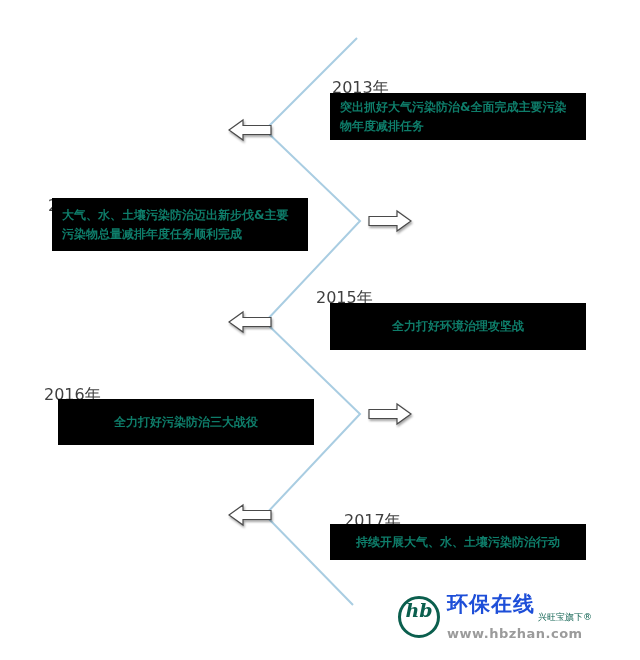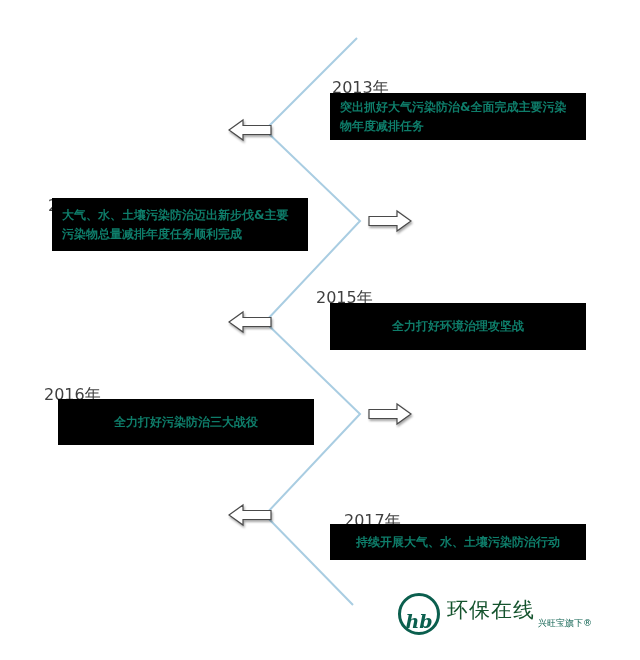--- a/index.html
+++ b/index.html
@@ -57,35 +57,35 @@
     display: flex;
     align-items: center;
     gap: 7px;
   }
   .logo-circle {
     width: 42px;
     height: 42px;
     border: 3px solid #0b5f4e;
     border-radius: 50%;
     display: flex;
-    align-items: flex-end;
+    align-items: flex-start;
     justify-content: center;
     color: #0b5f4e;
     font-family: "DejaVu Serif", "Liberation Serif", serif;
     font-style: italic;
     font-weight: bold;
     font-size: 19px;
     background: #ffffff;
   }
   .wm-text { display: flex; flex-direction: column; }
   .brand-row { display: flex; align-items: flex-start; gap: 3px; }
   .brand-name {
     font-size: 21px;
-    font-weight: normal;
-    color: #14532d;
+    font-weight: bold;
+    color: #1d4ed8;
     letter-spacing: 1px;
     line-height: 22px;
   }
   .brand-suffix {
     font-size: 9px;
     color: #0b5f4e;
     margin-top: 18px;
     white-space: nowrap;
     text-align: right;
   }
@@ -158,16 +158,17 @@
 
   <div class="watermark">
     <div class="logo-circle">
       <span>hb</span>
     </div>
     <div class="wm-text">
       <div class="brand-row">
         <span class="brand-name">环保在线</span>
         <span class="brand-suffix">兴旺宝旗下®</span>
       </div>
+      <div class="brand-url">www.hbzhan.com</div>
     </div>
   </div>
 
 </div>
 
 </body></html>

